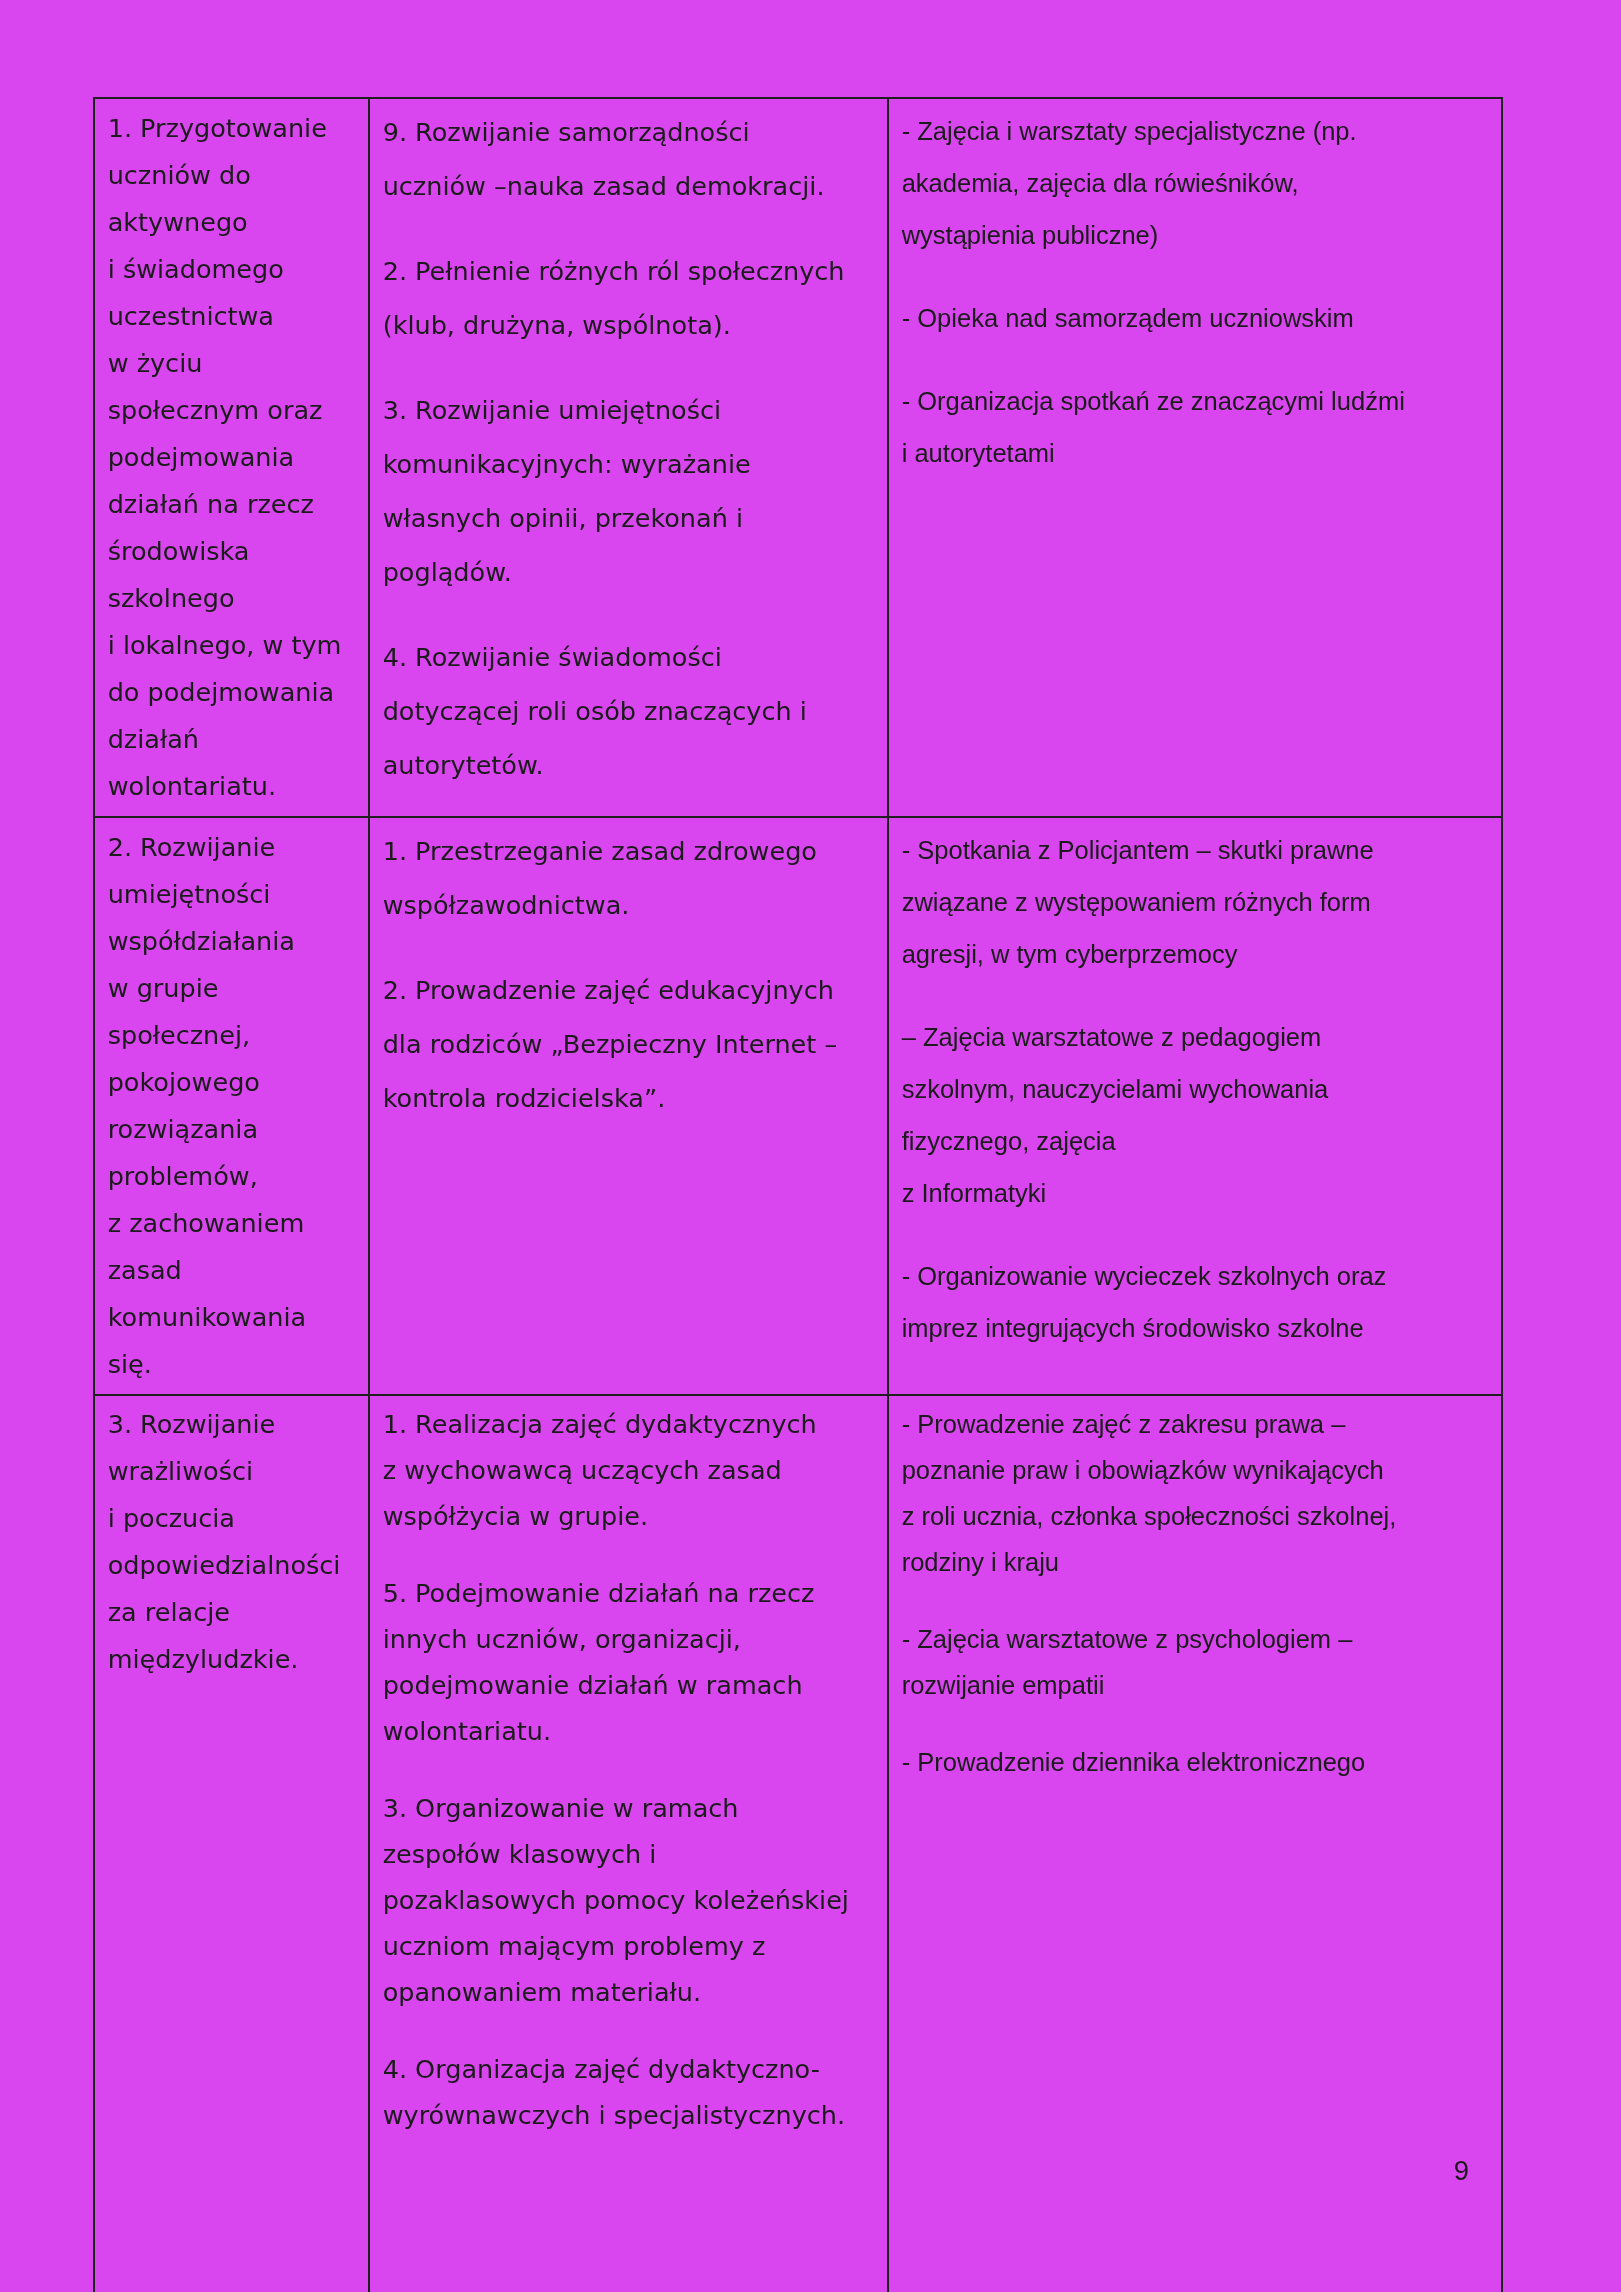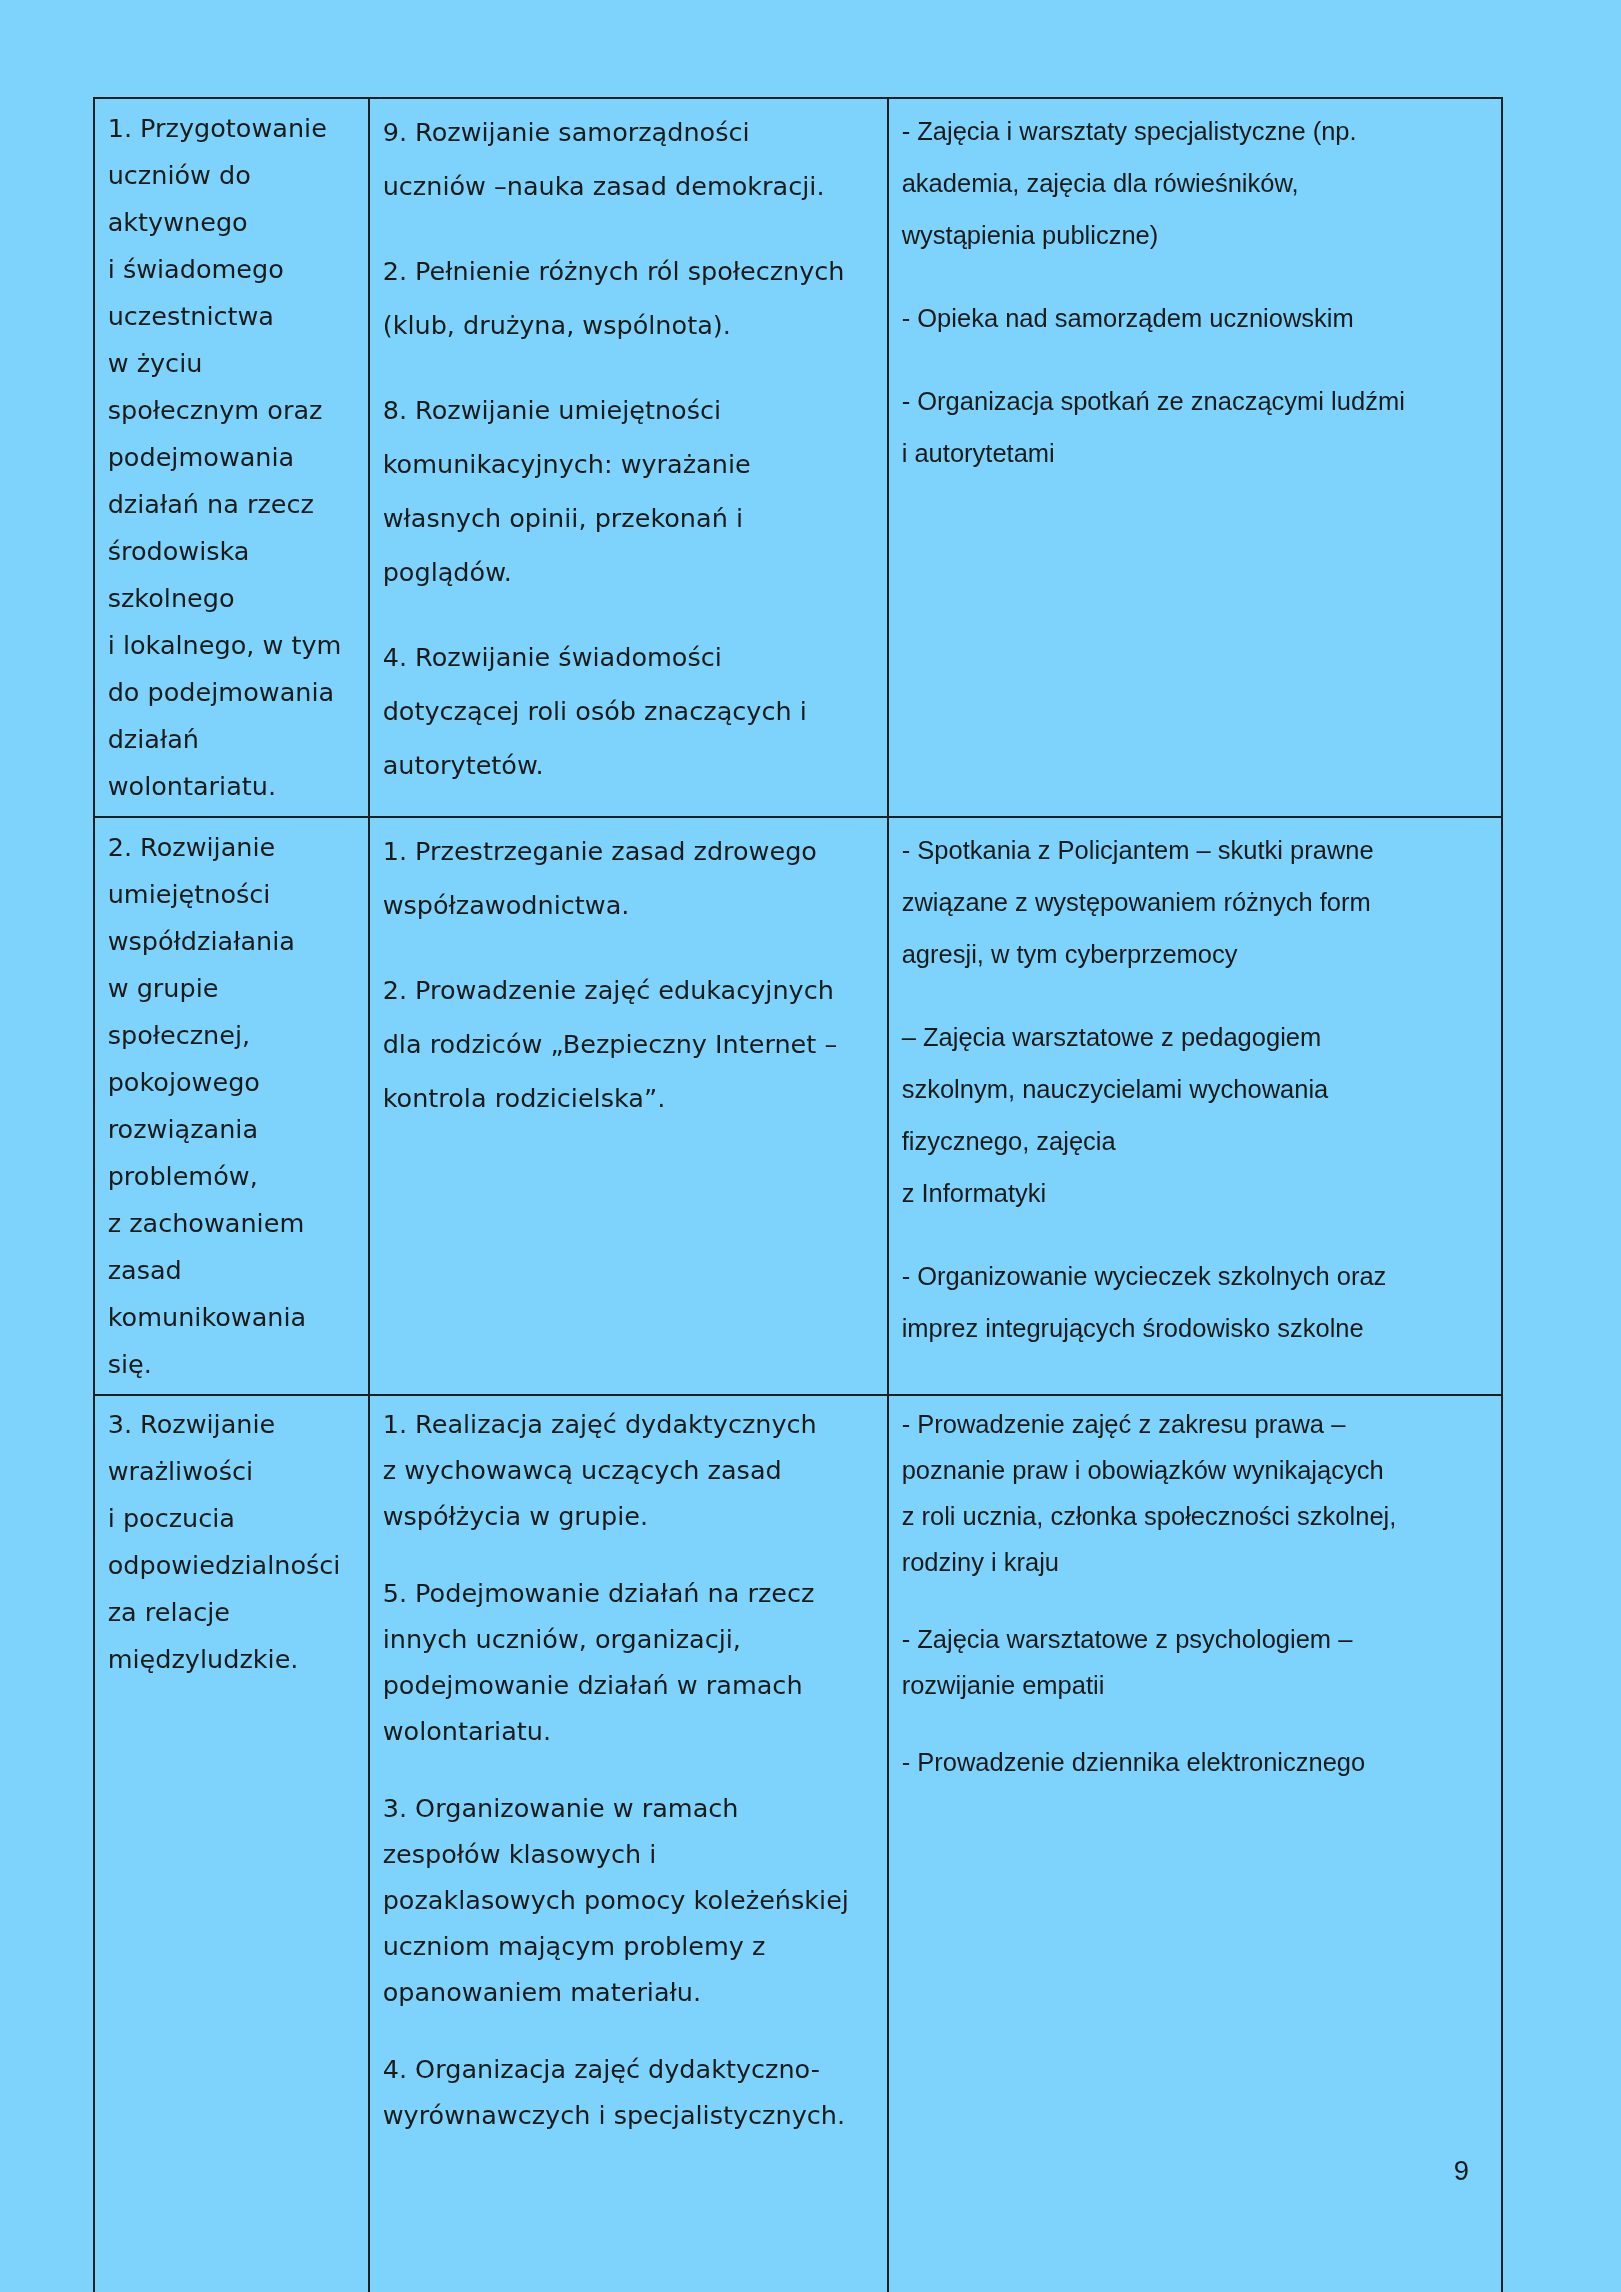--- a/index.html
+++ b/index.html
@@ -10,21 +10,21 @@
   body {
     width: 1621px;
     height: 2293px;
     position: relative;
     overflow: hidden;
     color: #1b1b1b;
   }
   .page {
     position: absolute;
     inset: 0;
-    background: #7dd3fc;
+    background: #d946ef;
   }
   table.main {
     position: absolute;
     left: 93px;
     top: 97px;
     width: 1408px;
     border-collapse: collapse;
     table-layout: fixed;
     border: 2.9px solid #1f1f1f;
   }
@@ -96,21 +96,21 @@
 i lokalnego, w tym
 do podejmowania
 działań
 wolontariatu.</p>
       </td>
       <td class="cell f-wide lh55">
         <p>9. Rozwijanie samorządności
 uczniów –nauka zasad demokracji.</p>
         <p>2. Pełnienie różnych ról społecznych
 (klub, drużyna, wspólnota).</p>
-        <p>8. Rozwijanie umiejętności
+        <p>3. Rozwijanie umiejętności
 komunikacyjnych: wyrażanie
 własnych opinii, przekonań i
 poglądów.</p>
         <p>4. Rozwijanie świadomości
 dotyczącej roli osób znaczących i
 autorytetów.</p>
       </td>
       <td class="cell f-narrow lh53">
         <p>- Zajęcia i warsztaty specjalistyczne (np.
 akademia, zajęcia dla rówieśników,

